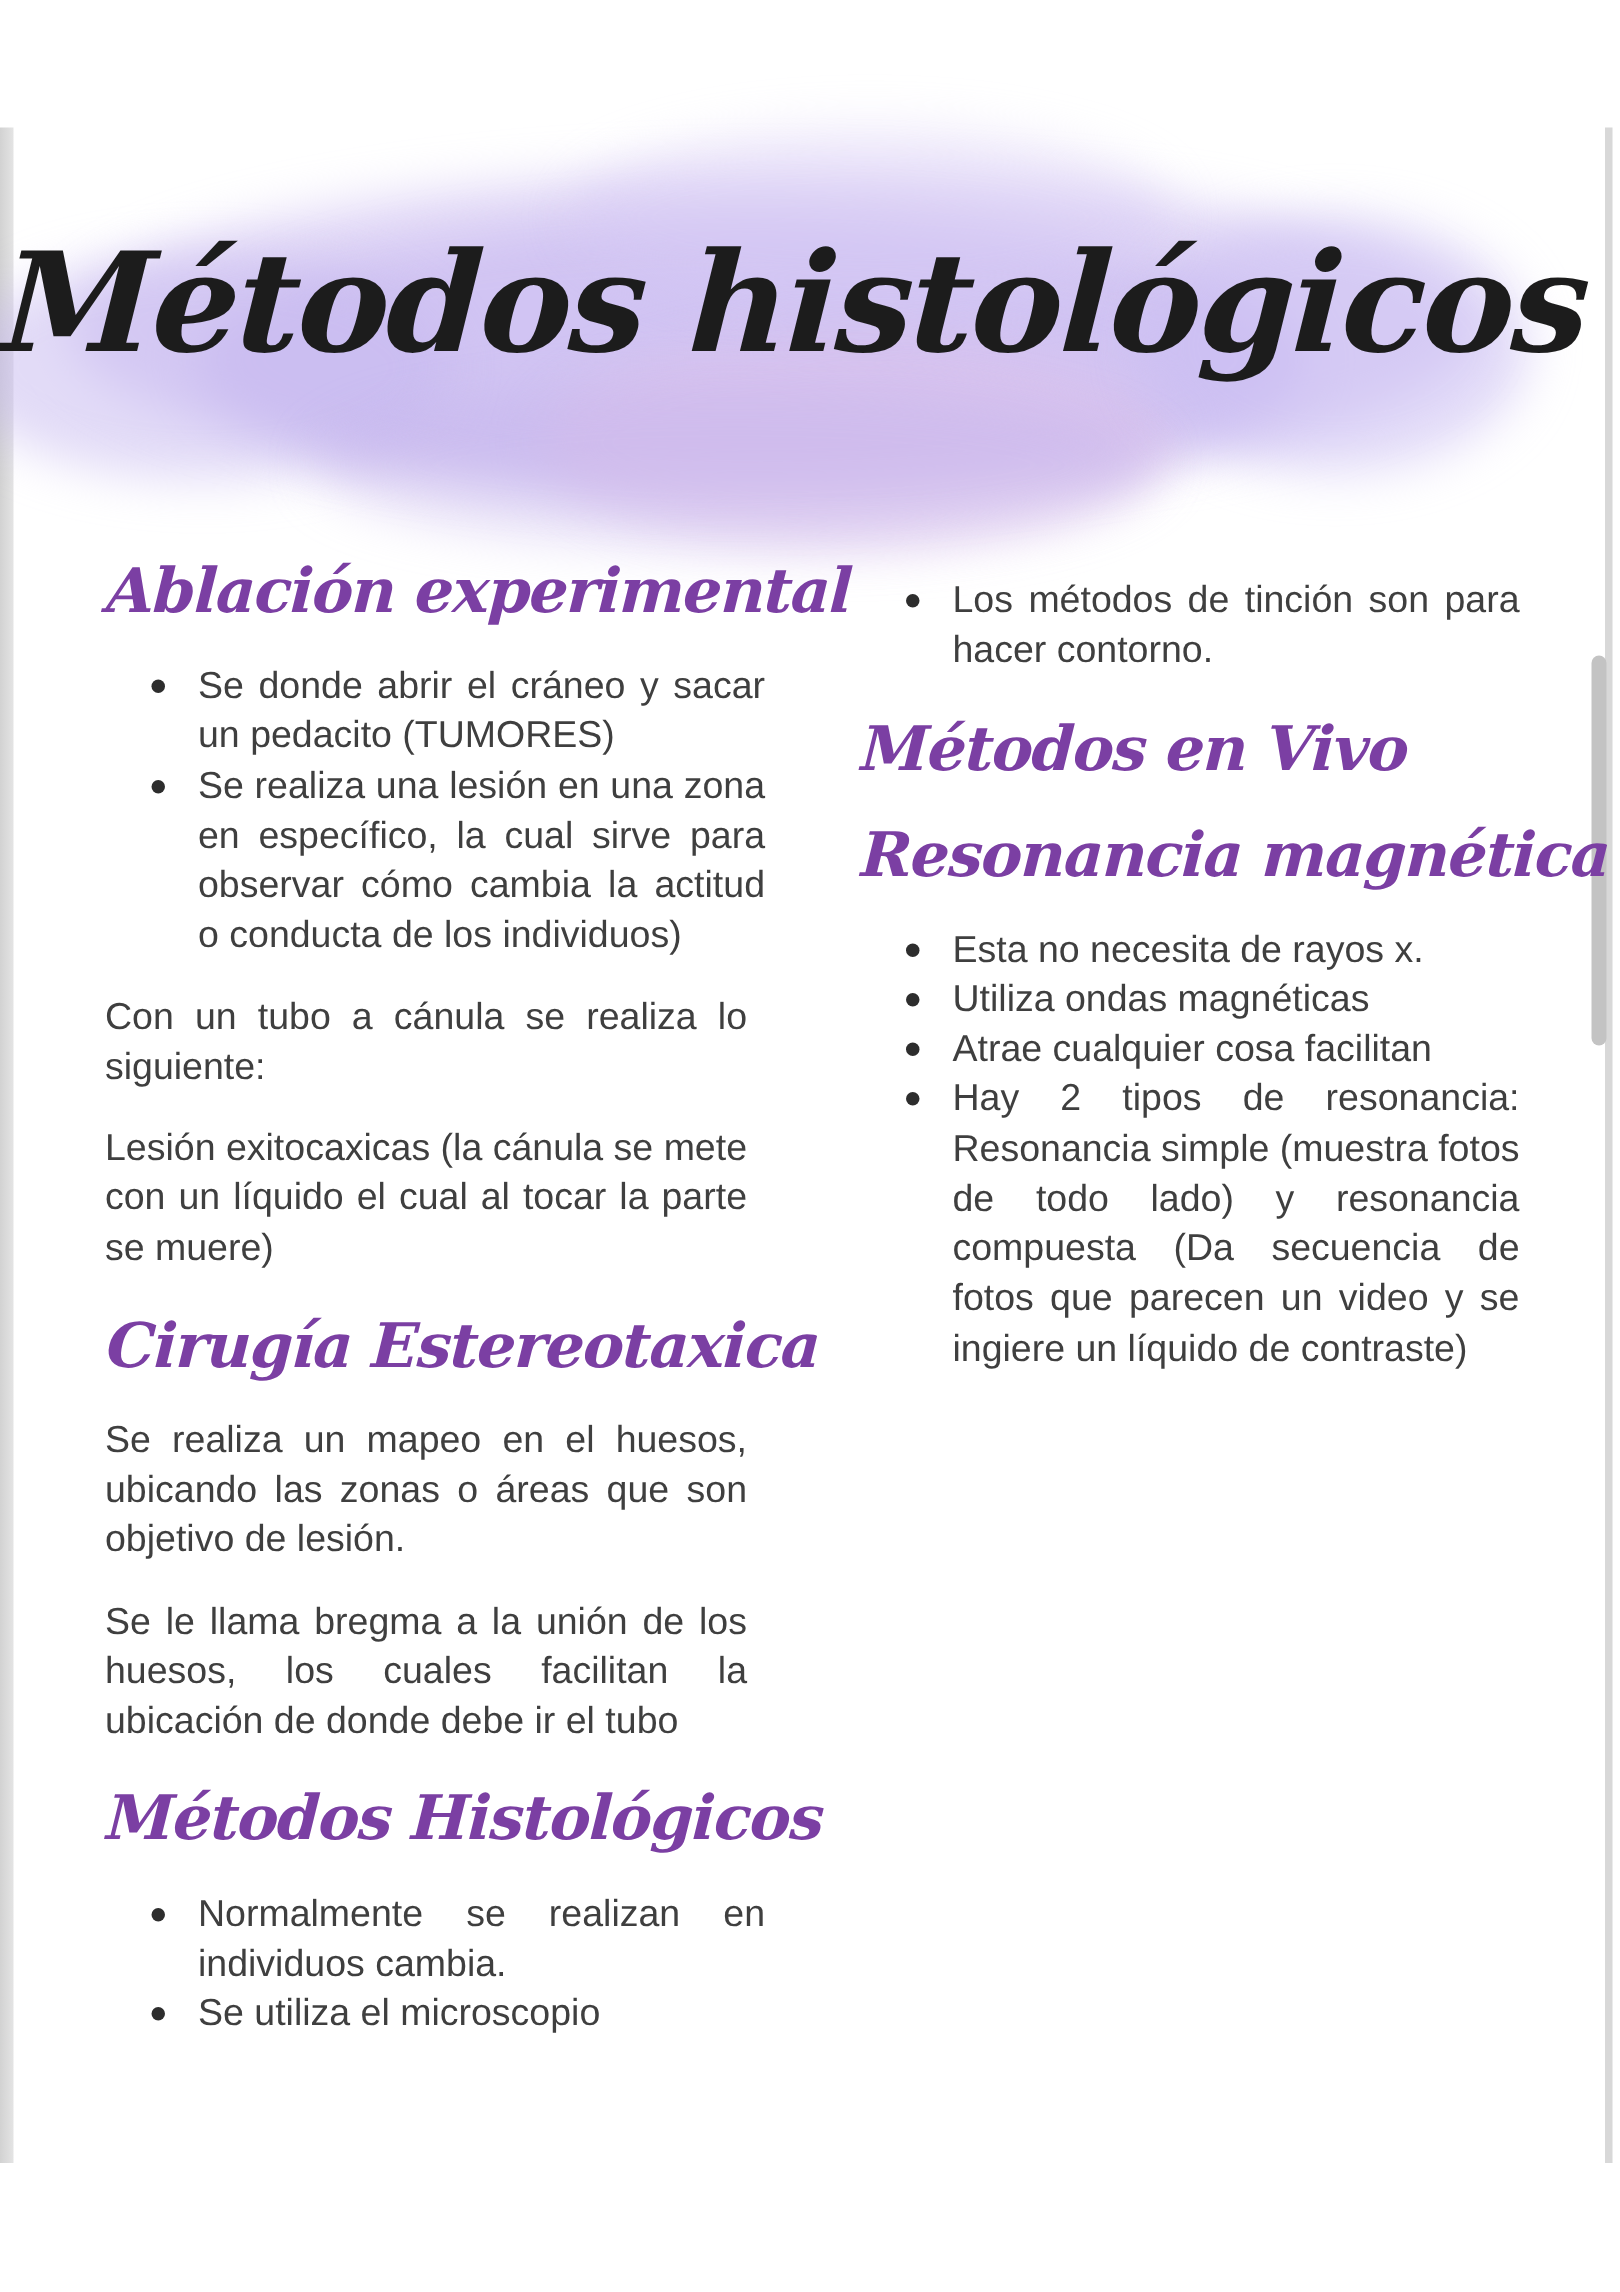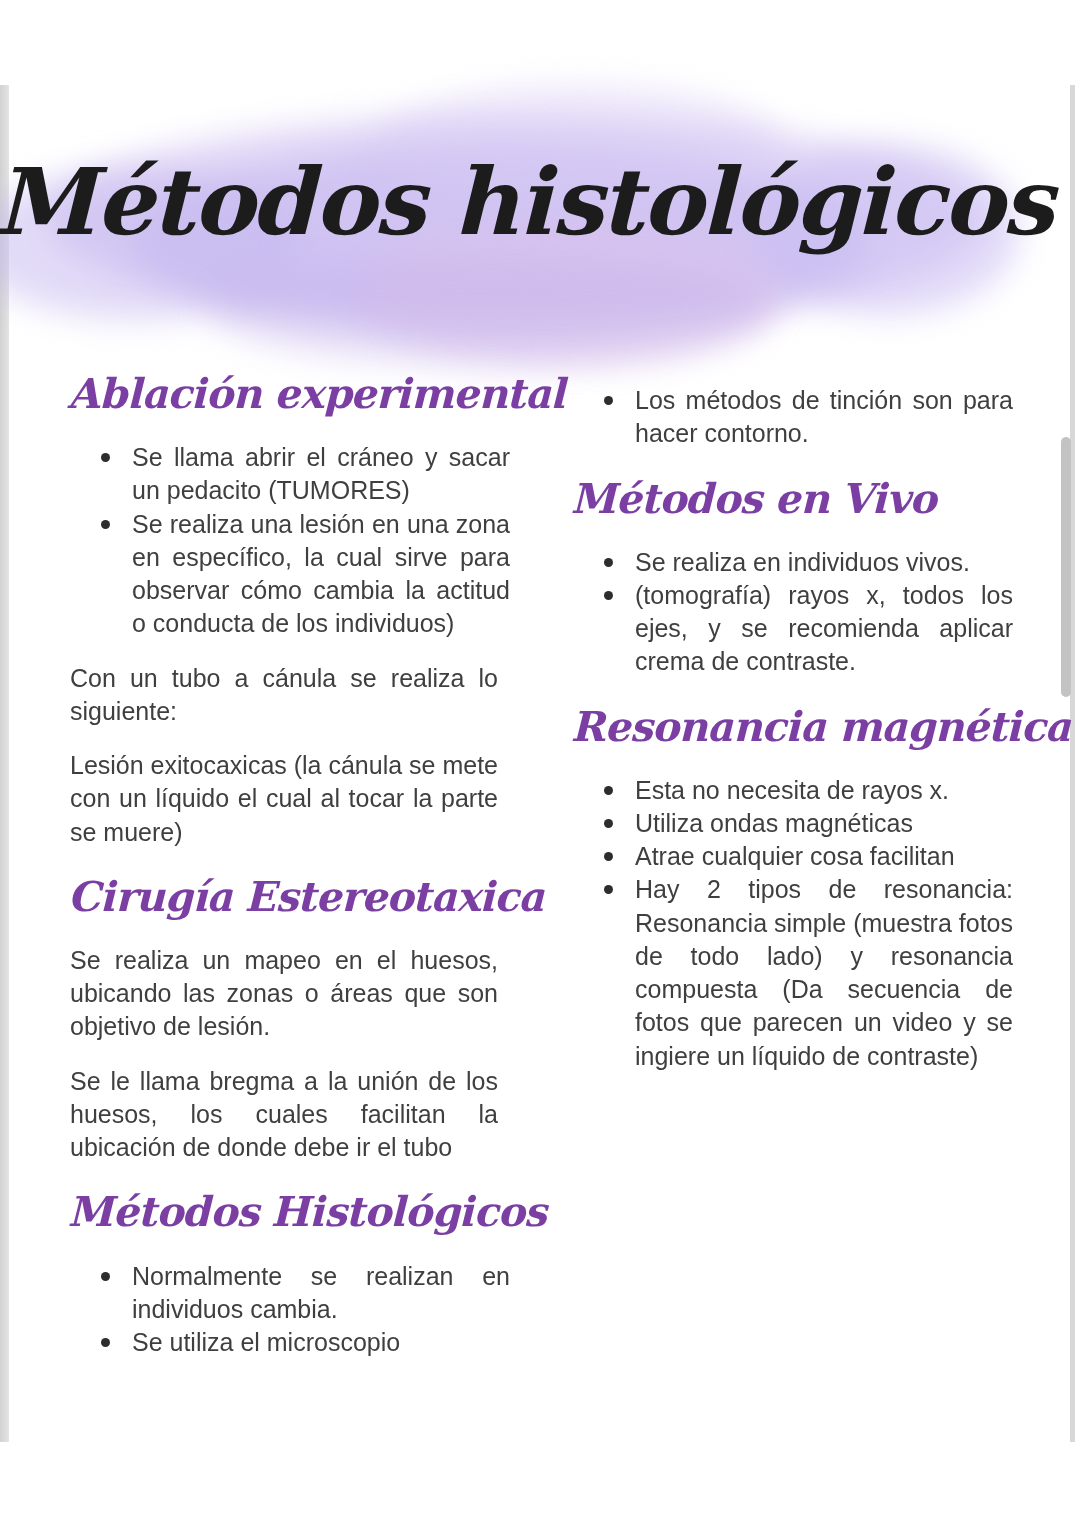--- a/index.html
+++ b/index.html
@@ -87,21 +87,21 @@
 
   <div class="columns">
 
     <div class="col col-left">
 
       <h2 class="script first">Ablación experimental</h2>
 
       <ul class="blist">
         <li>
           <span class="dot"></span>
-          <span>Se llama abrir el cráneo y sacar un pedacito (TUMORES)</span>
+          <span>Se donde abrir el cráneo y sacar un pedacito (TUMORES)</span>
         </li>
         <li>
           <span class="dot"></span>
           <span>Se realiza una lesión en una zona en específico, la cual sirve para observar cómo cambia la actitud o conducta de los individuos)</span>
         </li>
       </ul>
 
       <p class="para">Con un tubo a cánula se realiza lo siguiente:</p>
       <p class="para">Lesión exitocaxicas (la cánula se mete con un líquido el cual al tocar la parte se muere)</p>
 
@@ -128,30 +128,20 @@
 
       <ul class="blist rt-first">
         <li>
           <span class="dot"></span>
           <span>Los métodos de tinción son para hacer contorno.</span>
         </li>
       </ul>
 
       <h2 class="script">Métodos en Vivo</h2>
 
-      <ul class="blist">
-        <li>
-          <span class="dot"></span>
-          <span>Se realiza en individuos vivos.</span>
-        </li>
-        <li>
-          <span class="dot"></span>
-          <span>(tomografía) rayos x, todos los ejes, y se recomienda aplicar crema de contraste.</span>
-        </li>
-      </ul>
 
       <h2 class="script">Resonancia magnética</h2>
 
       <ul class="blist">
         <li>
           <span class="dot"></span>
           <span>Esta no necesita de rayos x.</span>
         </li>
         <li>
           <span class="dot"></span>

